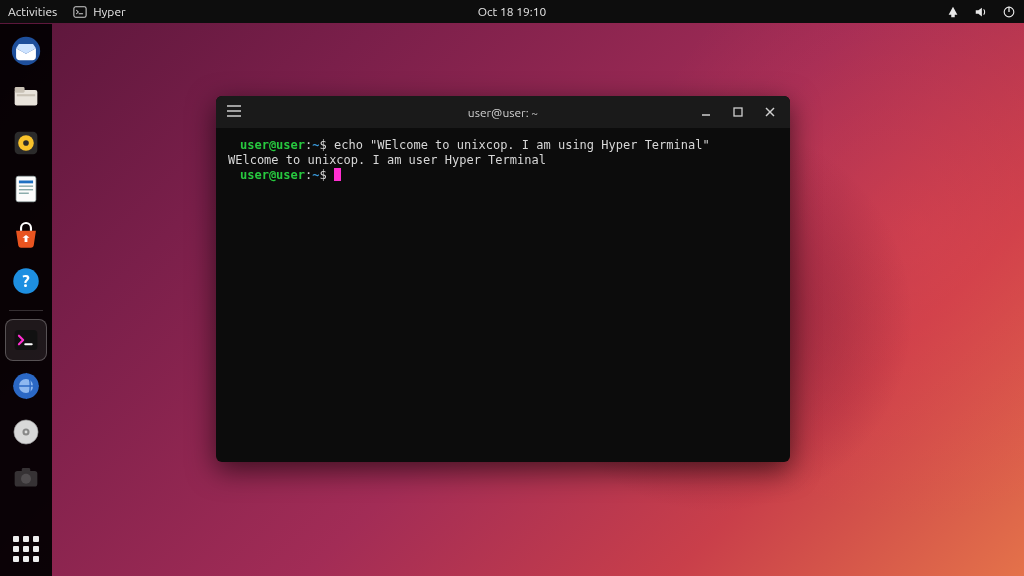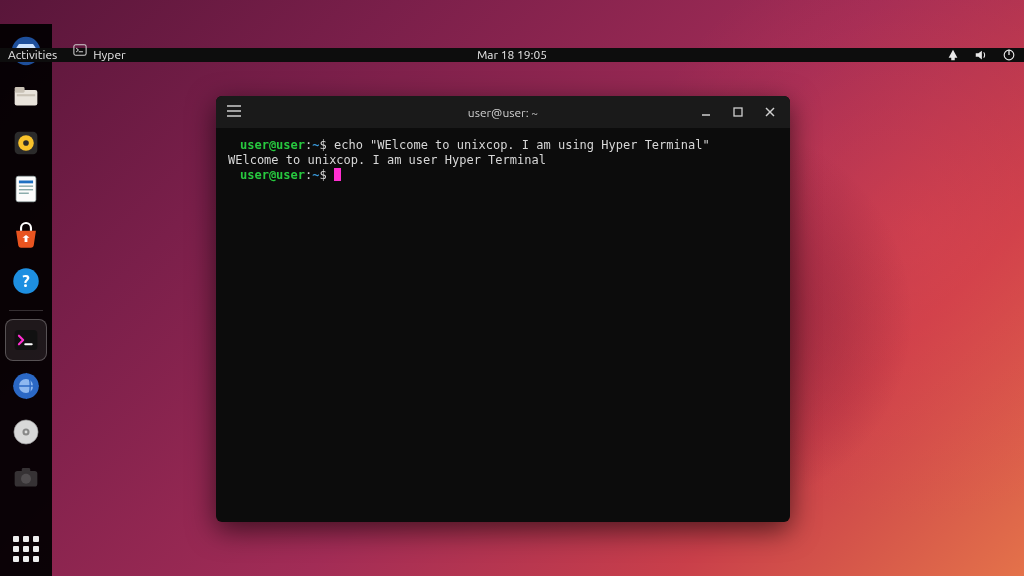--- a/index.html
+++ b/index.html
@@ -6,49 +6,49 @@
   
   #desktop{
     position:absolute;inset:0;
     background:
       radial-gradient(circle at 70% 55%, rgba(90,10,40,.55) 0%, rgba(90,10,40,0) 25%),
       radial-gradient(circle at 90% 40%, rgba(255,80,80,.25) 0%, rgba(255,80,80,0) 30%),
       linear-gradient(135deg,#59163a 0%,#7a1f4a 25%,#a22c56 55%,#c93f4a 78%,#e4724a 100%);
   }
   
   #topbar{
-    position:absolute;top:0;left:0;right:0;height:14px;
+    position:absolute;top:0;left:0;right:0;height:23px;
     background:#0d0d0d;color:#e8e8e8;font-size:12px;line-height:24px;
-    display:flex;align-items:center;padding:0 8px;z-index:10;margin-top:48px;
+    display:flex;align-items:center;padding:0 8px;z-index:10;
   }
   #topbar .left,#topbar .center,#topbar .right{display:flex;align-items:center;gap:16px;}
   #topbar .center{position:absolute;left:50%;transform:translateX(-50%);}
   #topbar .right{margin-left:auto;gap:14px;}
-  .topbar-app{display:flex;gap:6px;}
+  .topbar-app{display:flex;align-items:center;gap:6px;}
   .status-icon svg{display:block;}
   
   #dock{
     position:absolute;top:24px;left:0;bottom:0;width:52px;
     background:rgba(0,0,0,.92);display:flex;flex-direction:column;
     align-items:center;padding-top:6px;gap:4px;z-index:5;
   }
   .dock-item{
     width:42px;height:42px;border-radius:8px;display:flex;align-items:center;justify-content:center;
     cursor:pointer;position:relative;
   }
   .dock-item.active{background:rgba(255,255,255,.09);box-shadow:0 0 0 1px rgba(255,255,255,.25) inset;}
   .dock-item svg{width:34px;height:34px;}
   .dock-sep{width:34px;height:1px;background:rgba(255,255,255,.18);margin:4px 0;}
   .dock-spacer{flex:1;}
   
   .apps-grid{display:grid;grid-template-columns:repeat(3,6px);grid-template-rows:repeat(3,6px);gap:4px;}
   .apps-grid span{width:6px;height:6px;background:#eee;border-radius:1px;}
   
   #termwin{
-    position:absolute;left:216px;top:96px;width:574px;height:426px;
+    position:absolute;left:216px;top:96px;width:574px;height:366px;
     background:#0c0c0c;border-radius:6px;box-shadow:0 8px 28px rgba(0,0,0,.6);
     display:flex;flex-direction:column;overflow:hidden;z-index:6;
   }
   #term-titlebar{
     height:32px;background:#1a1a1a;color:#cfcfcf;font-size:12px;
     display:flex;align-items:center;position:relative;
   }
   #term-titlebar .ham{position:absolute;left:10px;top:8px;cursor:pointer;}
   #term-titlebar .title{margin:0 auto;}
   .win-ctrls{position:absolute;right:6px;top:0;height:32px;display:flex;align-items:center;gap:4px;}
@@ -72,21 +72,21 @@
     <span>Activities</span>
     <span class="topbar-app">
       <svg width="14" height="14" viewBox="0 0 16 16">
           <rect x="1" y="2" width="14" height="12" rx="2" fill="none" stroke="#cfcfcf" stroke-width="1.2"></rect>
           <path d="M4 6l2 2-2 2M7 10h4" stroke="#cfcfcf" stroke-width="1.2" fill="none" stroke-linecap="round"></path>
         </svg>
       <span>Hyper</span>
     </span>
   </div>
   <div class="center">
-    <span>Mar 18  19:05</span>
+    <span>Oct 18  19:10</span>
   </div>
   <div class="right">
     <span class="status-icon">
       <svg width="14" height="14" viewBox="0 0 16 16">
           <path d="M8 2l-5 9h3v3h4v-3h3z" fill="#e8e8e8"></path>
         </svg>
     </span>
     <span class="status-icon">
       <svg width="14" height="14" viewBox="0 0 16 16">
           <path d="M2 6v4h3l4 3V3L5 6z" fill="#e8e8e8"></path>

